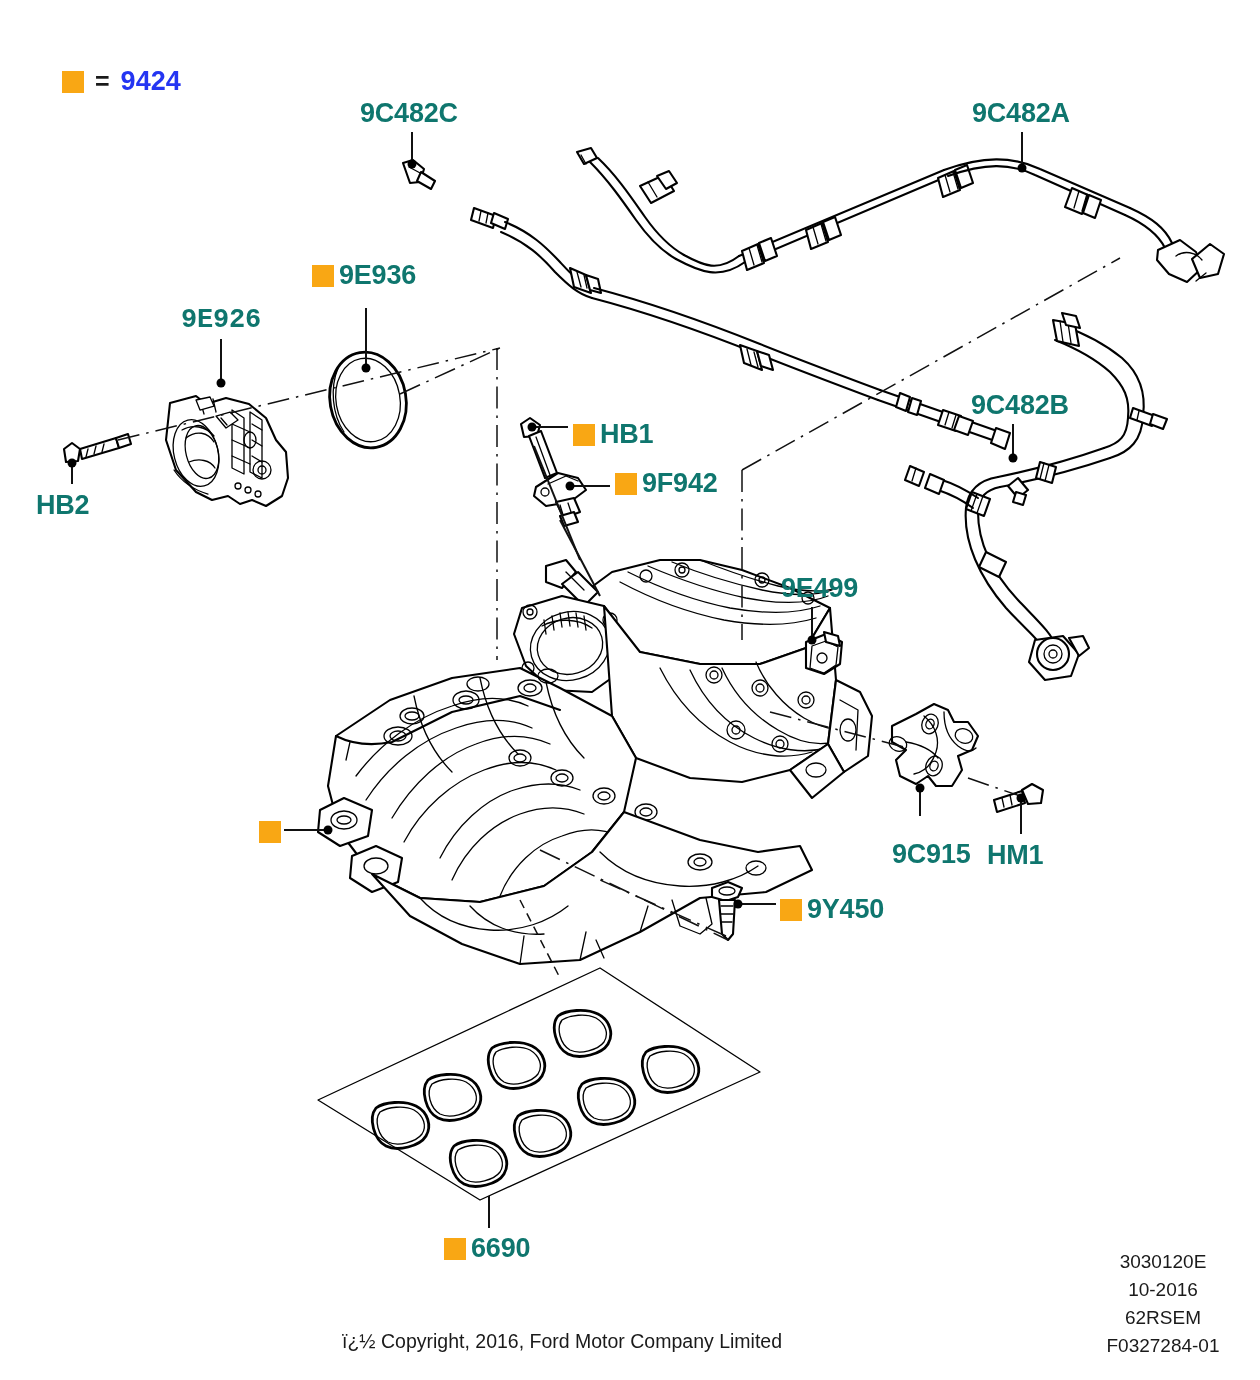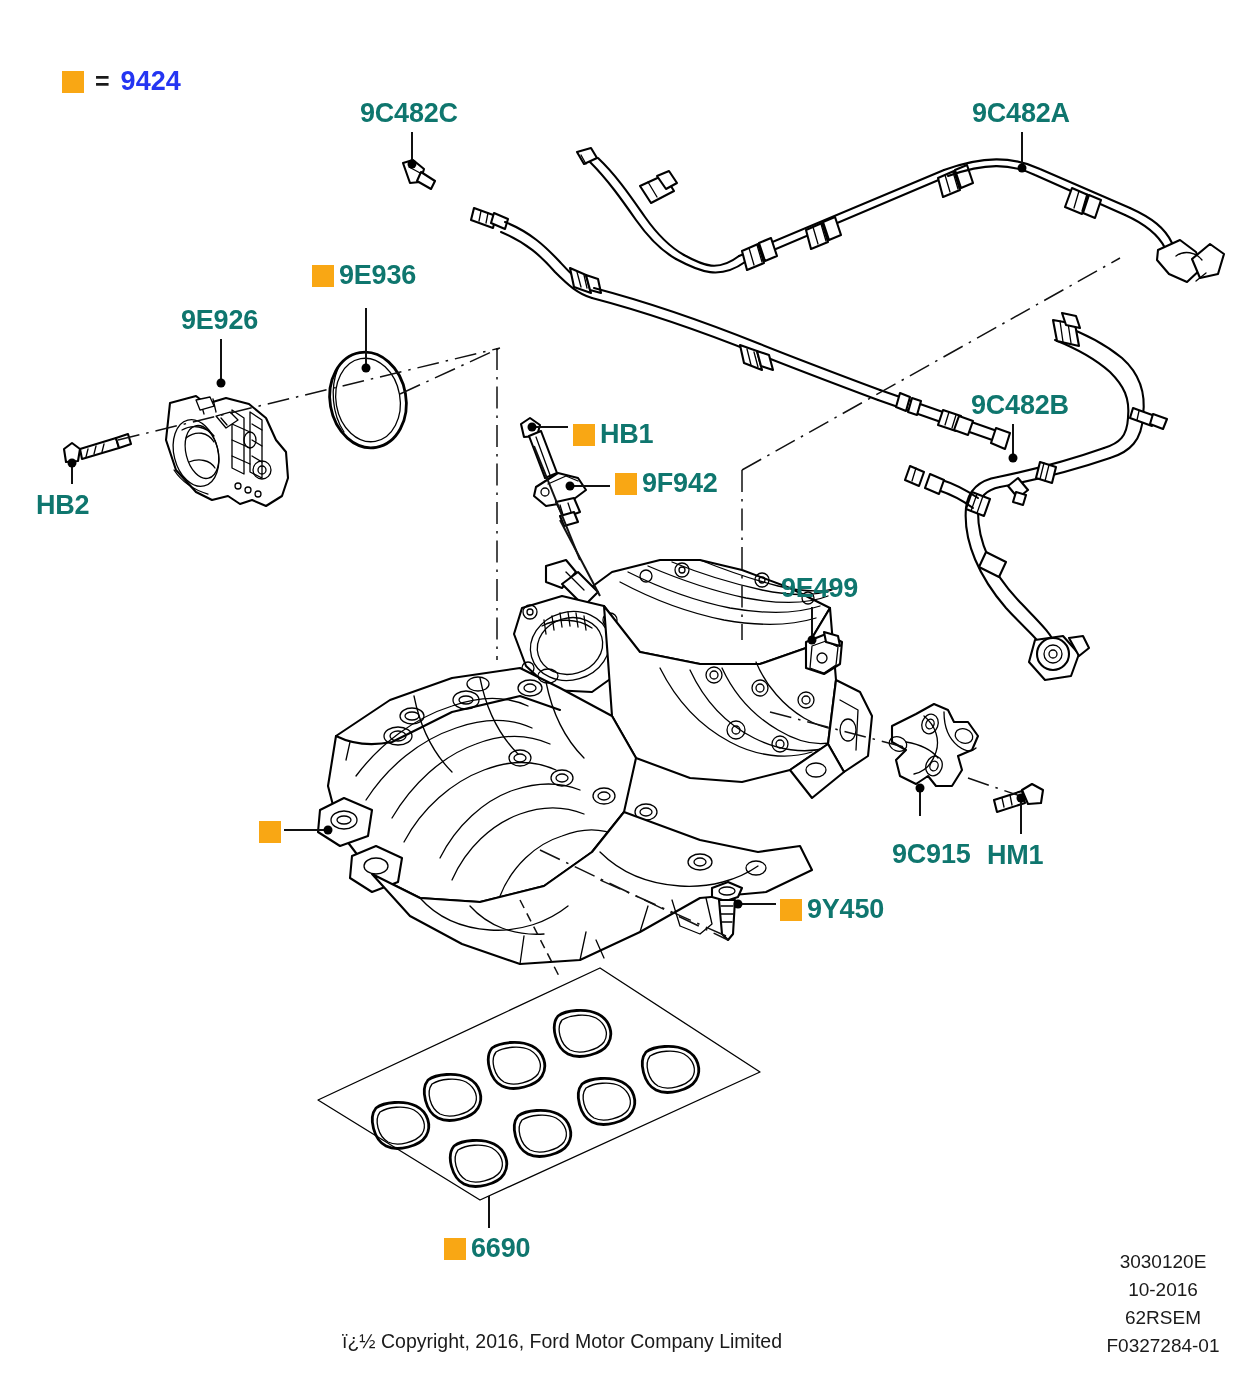--- a/index.html
+++ b/index.html
@@ -569,21 +569,21 @@
 
   <div class="callout" style="left:972px; top:100px;">
     <span>9C482A</span>
   </div>
 
   <div class="callout" style="left:312px; top:262px;">
     <span class="swatch"></span>
     <span>9E936</span>
   </div>
 
-  <div class="callout" style="left:181px; top:307px;">
+  <div class="callout" style="left:181px; top:307px;font-family:Liberation Mono, monospace;">
     <span>9E926</span>
   </div>
 
   <div class="callout" style="left:36px; top:492px;">
     <span>HB2</span>
   </div>
 
   <div class="callout" style="left:573px; top:410px;margin-top:11px;">
     <span class="swatch"></span>
     <span>HB1</span>

